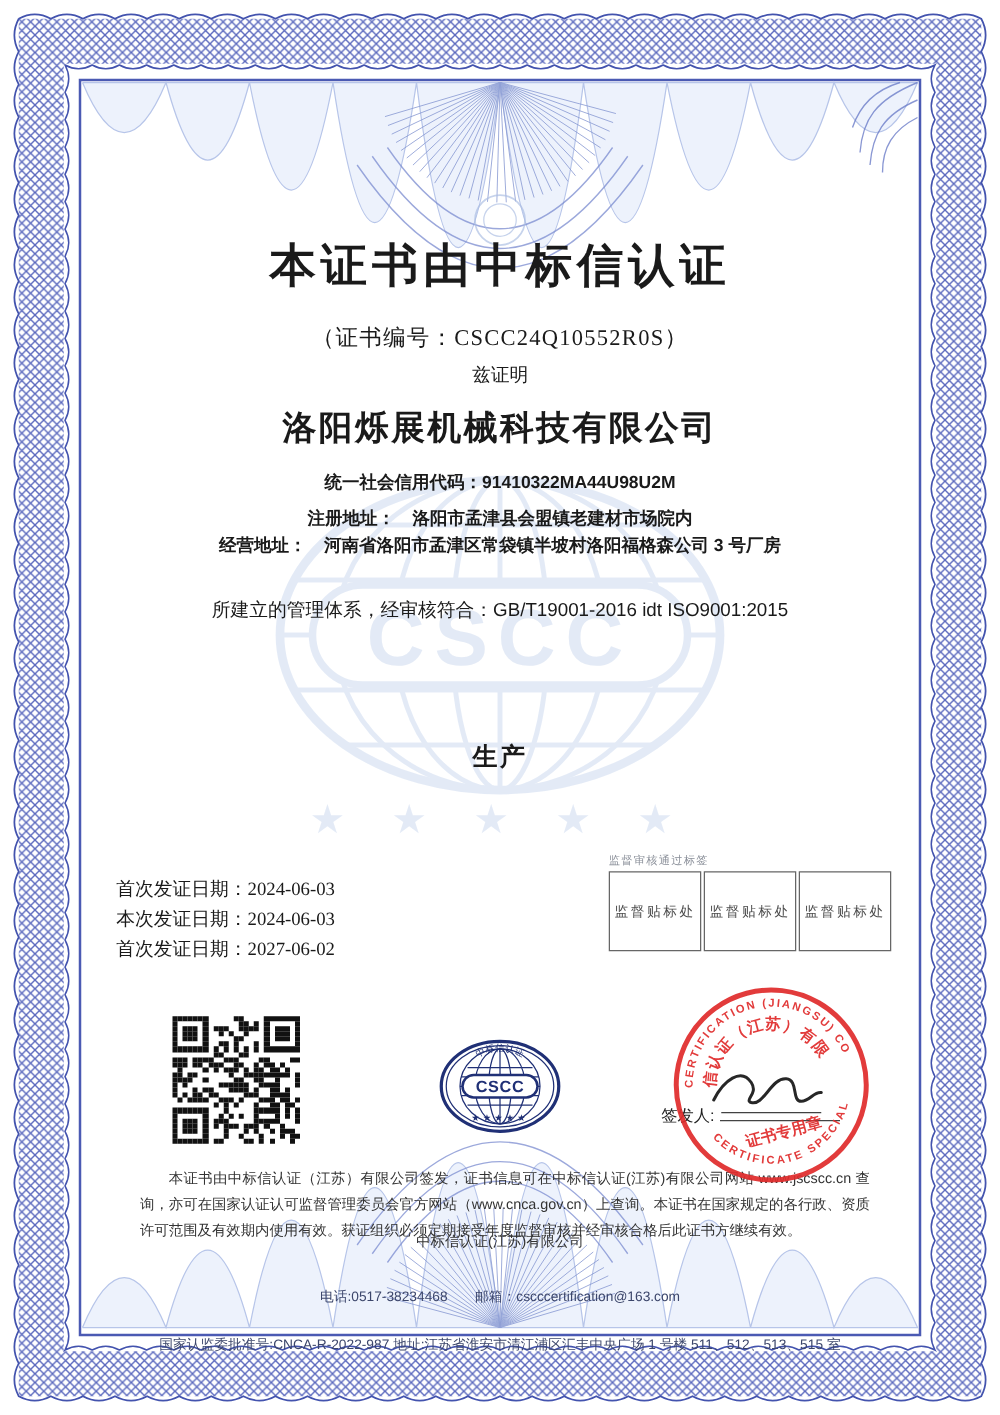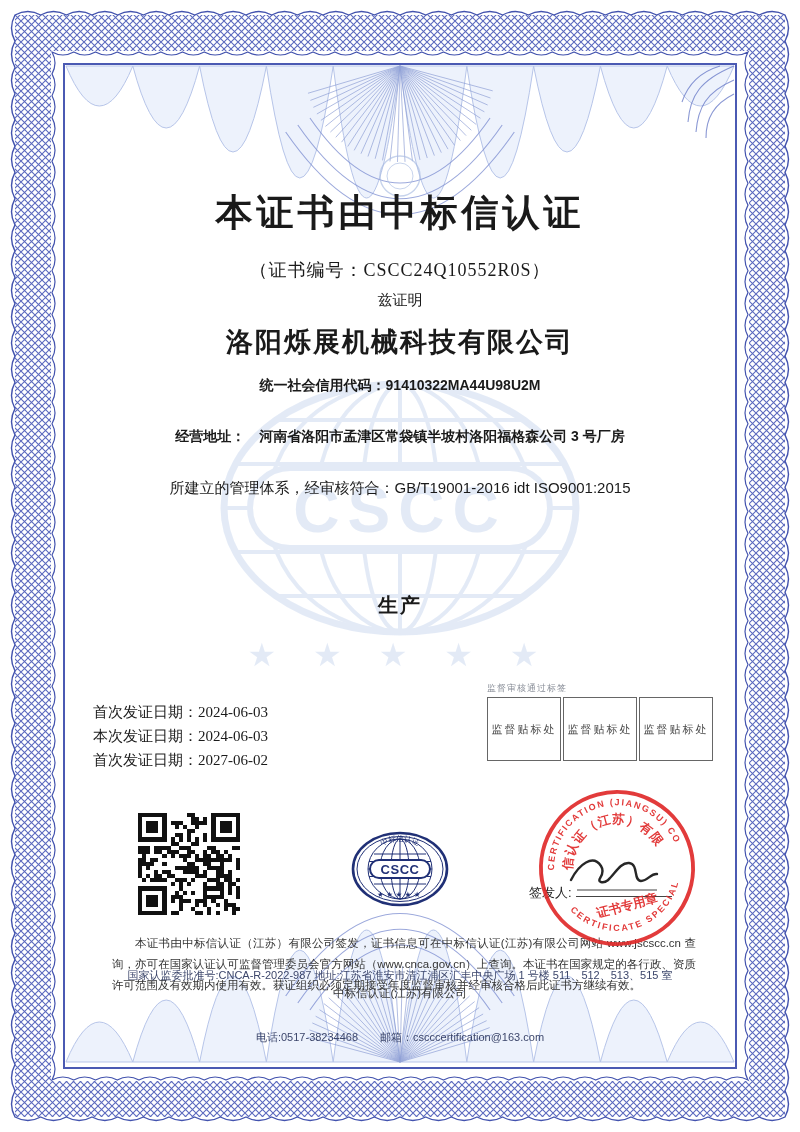--- a/index.html
+++ b/index.html
@@ -29,21 +29,21 @@
   .qr{left:138px;top:813px;width:102px;height:102px;display:grid;
     grid-template-columns:repeat(25,1fr);grid-template-rows:repeat(25,1fr);background:#fff;}
   .qr div{background:#111;}
   .logo{left:350px;top:829px;}
   .seal{left:533px;top:784px;opacity:.92;}
   .issuer{left:529px;top:884px;font-size:13px;color:#222;text-align:center;}
   .issuer .line{display:inline-block;width:96px;border-bottom:1px solid #444;height:12px;margin-left:4px;}
   .fpara{left:112px;top:933px;width:584px;font-size:11.5px;line-height:21px;color:#333;
     text-align:justify;text-indent:2em;}
   .fcompany{top:986px;font-size:11.5px;color:#333;}
-  .fapproval{top:968px;font-size:11px;color:#3c466b;}
+  .fapproval{top:1068px;font-size:11px;color:#3c466b;}
   .fcontact{top:1030px;font-size:11px;color:#3c466b;}
 </style>
 </head>
 <body>
 
 <div class="certificate">
 
   <svg class="layer z1" viewBox="0 0 800 1132">
     <defs>
       <pattern id="mesh" width="7" height="7" patternUnits="userSpaceOnUse">
@@ -170,20 +170,21 @@
       <text y="158" text-anchor="middle" font-size="32" letter-spacing="14" fill="#c9d7ee">★ ★ ★ ★ ★</text>
     </g>
   </svg>
 
   <div class="layer z2">
     <div class="abs ctr title serif">本证书由中标信认证</div>
     <div class="abs ctr certno serif">（证书编号：CSCC24Q10552R0S）</div>
     <div class="abs ctr certify serif">兹证明</div>
     <div class="abs ctr company serif">洛阳烁展机械科技有限公司</div>
     <div class="abs ctr credit">统一社会信用代码：91410322MA44U98U2M</div>
+    <div class="abs ctr addr1">注册地址：　洛阳市孟津县会盟镇老建材市场院内</div>
     <div class="abs ctr addr2">经营地址：　河南省洛阳市孟津区常袋镇半坡村洛阳福格森公司 3 号厂房</div>
     <div class="abs ctr standard">所建立的管理体系，经审核符合：GB/T19001-2016 idt ISO9001:2015</div>
     <div class="abs ctr scope2 serif">生产</div>
 
     <div class="abs dates">
       <div><span>首次发证日期：</span><span>2024-06-03</span></div>
       <div><span>本次发证日期：</span><span>2024-06-03</span></div>
       <div><span>首次发证日期：</span><span>2027-06-02</span></div>
     </div>
 

